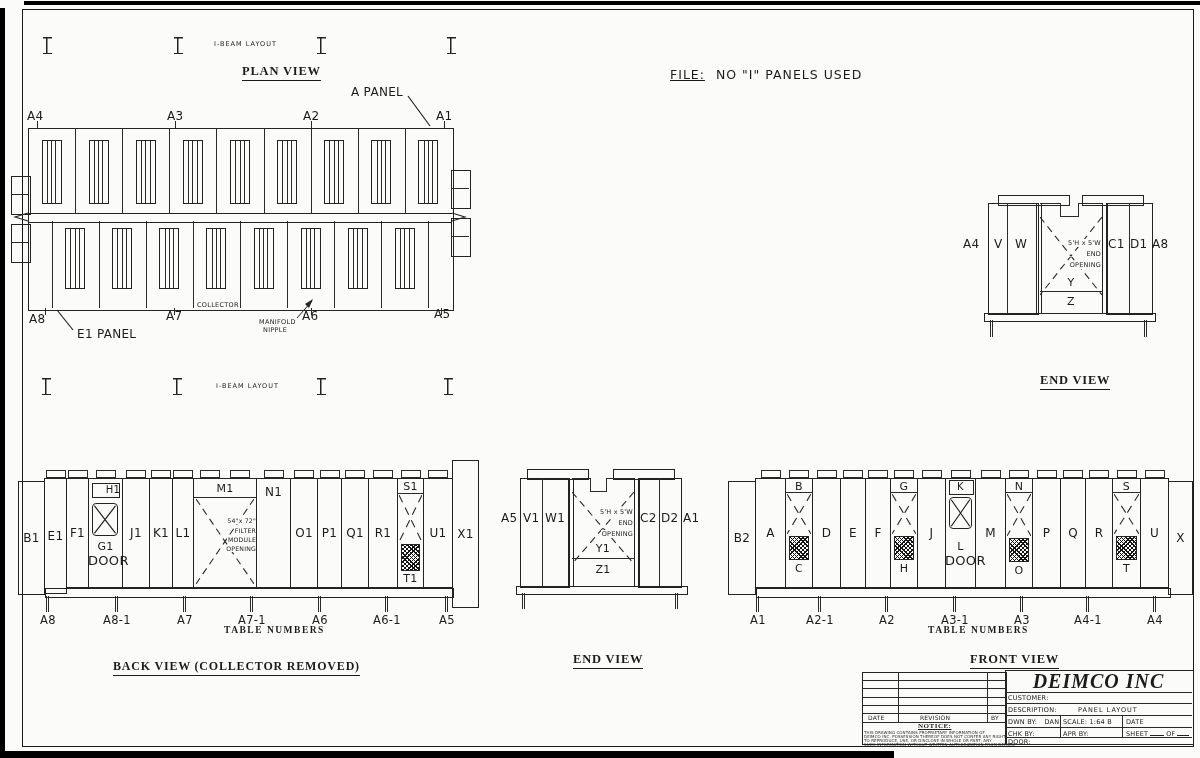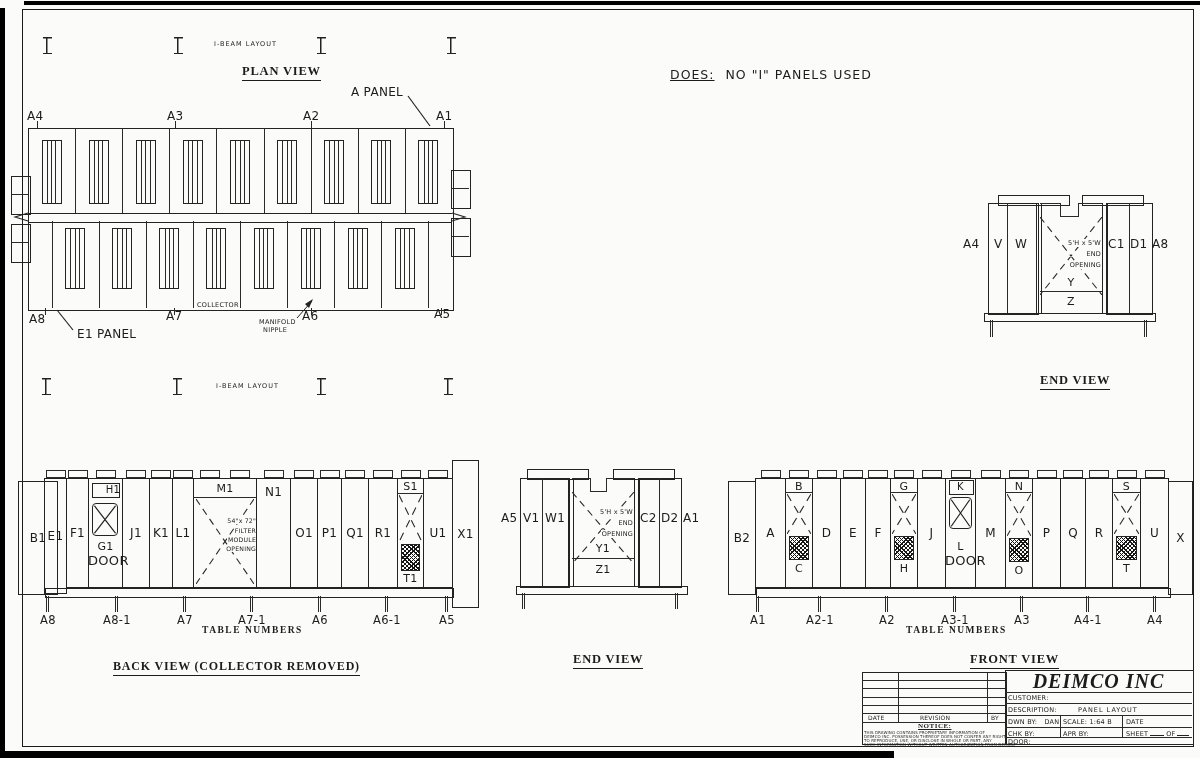--- a/index.html
+++ b/index.html
@@ -27,21 +27,21 @@
         background-size:9px 1.5px,1.5px 100%,9px 1.5px;
         background-position:center top,center center,center bottom;background-repeat:no-repeat;}
   .lbl{position:absolute;font-size:12px;letter-spacing:0.3px;white-space:nowrap;}
   .c{text-align:center;}
   .smc{position:absolute;text-align:right;font-size:6.5px;letter-spacing:0.2px;white-space:nowrap;}
   .sm{font-size:6.5px;}
   .mask{background:#fbfbfa;padding:0 1px;}
   .vtitle{position:absolute;font-family:"Liberation Serif",serif;font-weight:700;font-size:12.5px;
           letter-spacing:0.8px;white-space:nowrap;border-bottom:1.2px solid #1c1c1c;padding-bottom:1px;}
   .cap{position:absolute;font-family:"Liberation Serif",serif;font-weight:700;font-size:9.5px;
-       letter-spacing:1.5px;white-space:nowrap;}
+       letter-spacing:1.5px;white-space:nowrap;margin-left:22px;}
   .winbox{position:absolute;border:1.3px solid #232323;border-radius:4px;box-sizing:border-box;}
   .hatch{position:absolute;border:1px solid #232323;box-sizing:border-box;
         background-image:repeating-linear-gradient(45deg,#151515 0 1px,transparent 1px 3px),
                          repeating-linear-gradient(135deg,#151515 0 1px,transparent 1px 3px);}
   .xdash{position:absolute;}
   .xdash svg,.winbox svg{display:block;width:100%;height:100%;}
   .fine{position:absolute;font-size:4px;letter-spacing:0.1px;white-space:nowrap;color:#2a2a2a;}
   .tbl{position:absolute;font-size:6.5px;letter-spacing:0.2px;white-space:nowrap;}
   .notice-t{position:absolute;font-family:"Liberation Serif",serif;font-weight:700;font-size:7px;
             text-decoration:underline;letter-spacing:0.5px;}
@@ -105,21 +105,21 @@
     <div class="lbl" style="left:434px;top:307px">A5</div>
 
     <div class="lbl sm" style="left:197px;top:301px">COLLECTOR</div>
     <div class="lbl sm" style="left:259px;top:318px">MANIFOLD</div>
     <div class="lbl sm" style="left:263px;top:326px">NIPPLE</div>
     <div class="lbl" style="left:77px;top:327px">E1 PANEL</div>
   </div>
 
   
   <div class="lbl" style="left:670px;top:67px;font-size:12.5px;letter-spacing:1px">
-    <span style="text-decoration:underline">DOES:</span>
+    <span style="text-decoration:underline">FILE:</span>
     <span style="margin-left:6px">NO "I" PANELS USED</span>
   </div>
 
   
   <div style="display:contents">
     <div class="box" style="left:998px;top:195px;width:70px;height:9px"></div>
     <div class="box" style="left:1082px;top:195px;width:60px;height:9px"></div>
     <div class="box" style="left:988px;top:203px;width:49px;height:110px"></div>
     <div class="vline" style="left:1007px;top:203px;width:1px;height:110px"></div>
     <div class="wall" style="left:1036px;top:203px;width:4px;height:110px"></div>
@@ -160,21 +160,21 @@
   <div style="display:contents">
     <div class="ibeam" style="left:41px;top:378px"></div>
     <div class="ibeam" style="left:172px;top:378px"></div>
     <div class="ibeam" style="left:316px;top:378px"></div>
     <div class="ibeam" style="left:443px;top:378px"></div>
     <div class="lbl sm" style="left:216px;top:382px;letter-spacing:1px">I-BEAM LAYOUT</div>
   </div>
 
   
   <div style="display:contents">
-    <div class="panel" style="left:18px;top:481px;width:40px;height:114px">
+    <div class="panel" style="left:18px;top:481px;width:27px;height:114px">
         <div class="plabel">B1</div>
       </div>
     <div class="panel" style="left:44px;top:478px;width:23px;height:116px">
         <div class="plabel">E1</div>
       </div>
     <div class="panel" style="left:66px;top:478px;width:23px;height:110px">
         <div class="plabel">F1</div>
       </div>
     <div class="panel" style="left:88px;top:478px;width:35px;height:110px"></div>
     <div class="box" style="left:92px;top:483px;width:26px;height:13px"></div>

